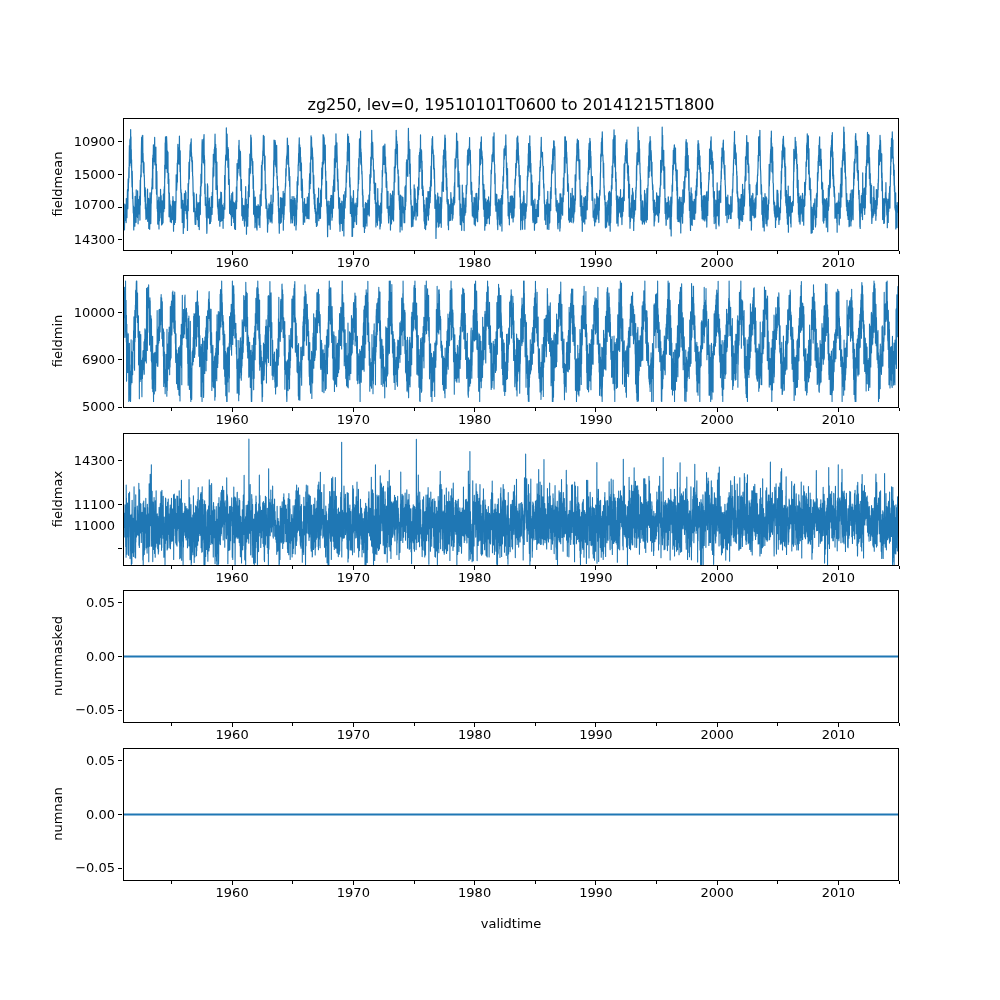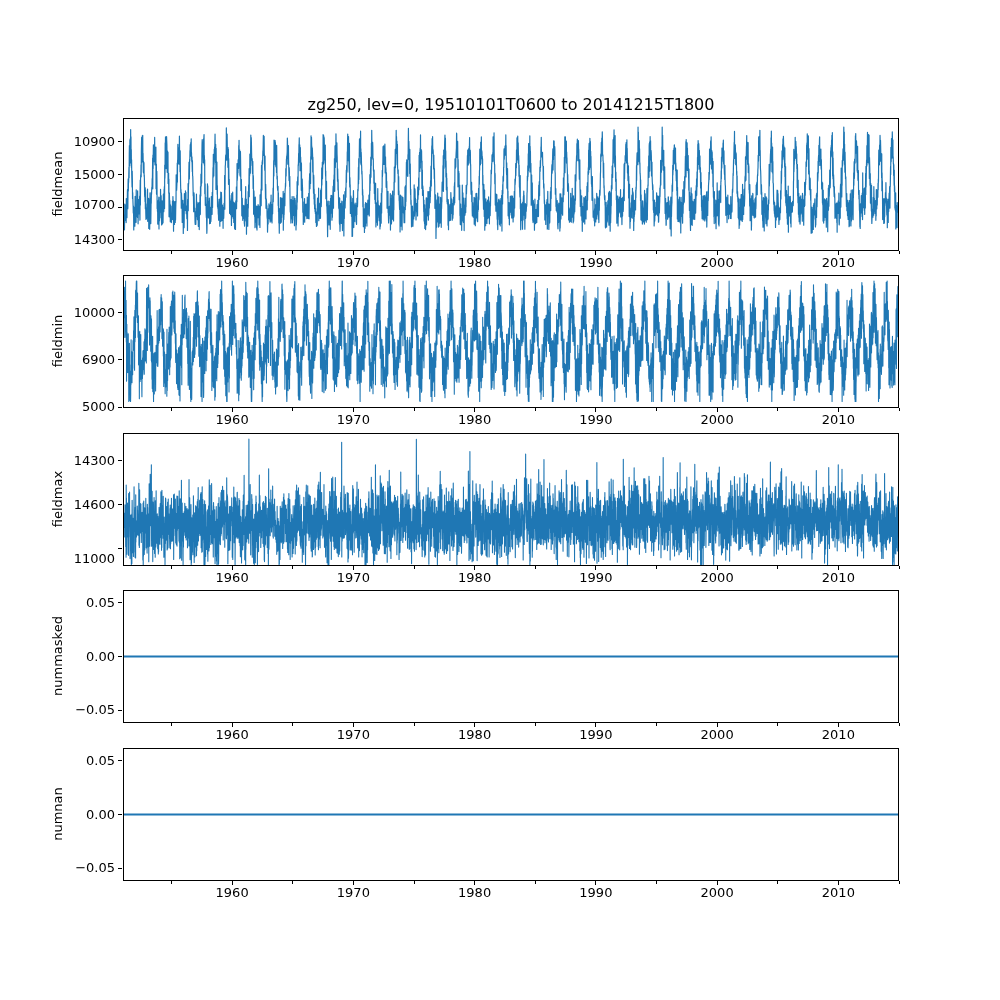--- a/index.html
+++ b/index.html
@@ -52,20 +52,21 @@
       <svg viewBox="0 0 776 133" preserveAspectRatio="none">
         <polyline points="0.00,66.50 776.00,66.50" fill="none" stroke="#1f77b4" stroke-width="2" stroke-linejoin="round"></polyline>
       </svg>
     </div>
   <div class="axes" id="axes4">
       <svg viewBox="0 0 776 133" preserveAspectRatio="none">
         <polyline points="0.00,66.50 776.00,66.50" fill="none" stroke="#1f77b4" stroke-width="2" stroke-linejoin="round"></polyline>
       </svg>
     </div>
 
+  <div class="xlabel">validtime</div>
 <div class="tickmark" style="left: 231.625px; top: 251px; width: 1px; height: 4px;"></div>
     <div class="ticklabel xtick-label" style="left: 200.125px; top: 256px;">1960</div>
     <div class="tickmark" style="left: 352.875px; top: 251px; width: 1px; height: 4px;"></div>
     <div class="ticklabel xtick-label" style="left: 321.375px; top: 256px;">1970</div>
     <div class="tickmark" style="left: 474.125px; top: 251px; width: 1px; height: 4px;"></div>
     <div class="ticklabel xtick-label" style="left: 442.625px; top: 256px;">1980</div>
     <div class="tickmark" style="left: 595.375px; top: 251px; width: 1px; height: 4px;"></div>
     <div class="ticklabel xtick-label" style="left: 563.875px; top: 256px;">1990</div>
     <div class="tickmark" style="left: 716.625px; top: 251px; width: 1px; height: 4px;"></div>
     <div class="ticklabel xtick-label" style="left: 685.125px; top: 256px;">2000</div>
@@ -126,23 +127,23 @@
     <div class="tickmark" style="left: 171px; top: 566px; width: 1px; height: 2.5px;"></div>
     <div class="tickmark" style="left: 292.25px; top: 566px; width: 1px; height: 2.5px;"></div>
     <div class="tickmark" style="left: 413.5px; top: 566px; width: 1px; height: 2.5px;"></div>
     <div class="tickmark" style="left: 534.75px; top: 566px; width: 1px; height: 2.5px;"></div>
     <div class="tickmark" style="left: 656px; top: 566px; width: 1px; height: 2.5px;"></div>
     <div class="tickmark" style="left: 777.25px; top: 566px; width: 1px; height: 2.5px;"></div>
     <div class="tickmark" style="left: 898.5px; top: 566px; width: 1px; height: 2.5px;"></div>
     <div class="tickmark" style="left: 118px; top: 460.408px; width: 4px; height: 1px;"></div>
     <div class="ticklabel ytick-label" style="left: 35px; top: 453.908px;">14300</div>
     <div class="tickmark" style="left: 118px; top: 504.015px; width: 4px; height: 1px;"></div>
-    <div class="ticklabel ytick-label" style="left: 35px; top: 497.515px;">14600</div>
+    <div class="ticklabel ytick-label" style="left: 35px; top: 497.515px;">11100</div>
     <div class="tickmark" style="left: 118px; top: 547.621px; width: 4px; height: 1px;"></div>
-    <div class="ticklabel ytick-label" style="left: 35px; top: 552px;">11000</div>
+    <div class="ticklabel ytick-label" style="left: 35px; top: 519px;">11000</div>
     <div class="tickmark" style="left: 231.625px; top: 723px; width: 1px; height: 4px;"></div>
     <div class="ticklabel xtick-label" style="left: 200.125px; top: 728px;">1960</div>
     <div class="tickmark" style="left: 352.875px; top: 723px; width: 1px; height: 4px;"></div>
     <div class="ticklabel xtick-label" style="left: 321.375px; top: 728px;">1970</div>
     <div class="tickmark" style="left: 474.125px; top: 723px; width: 1px; height: 4px;"></div>
     <div class="ticklabel xtick-label" style="left: 442.625px; top: 728px;">1980</div>
     <div class="tickmark" style="left: 595.375px; top: 723px; width: 1px; height: 4px;"></div>
     <div class="ticklabel xtick-label" style="left: 563.875px; top: 728px;">1990</div>
     <div class="tickmark" style="left: 716.625px; top: 723px; width: 1px; height: 4px;"></div>
     <div class="ticklabel xtick-label" style="left: 685.125px; top: 728px;">2000</div>

